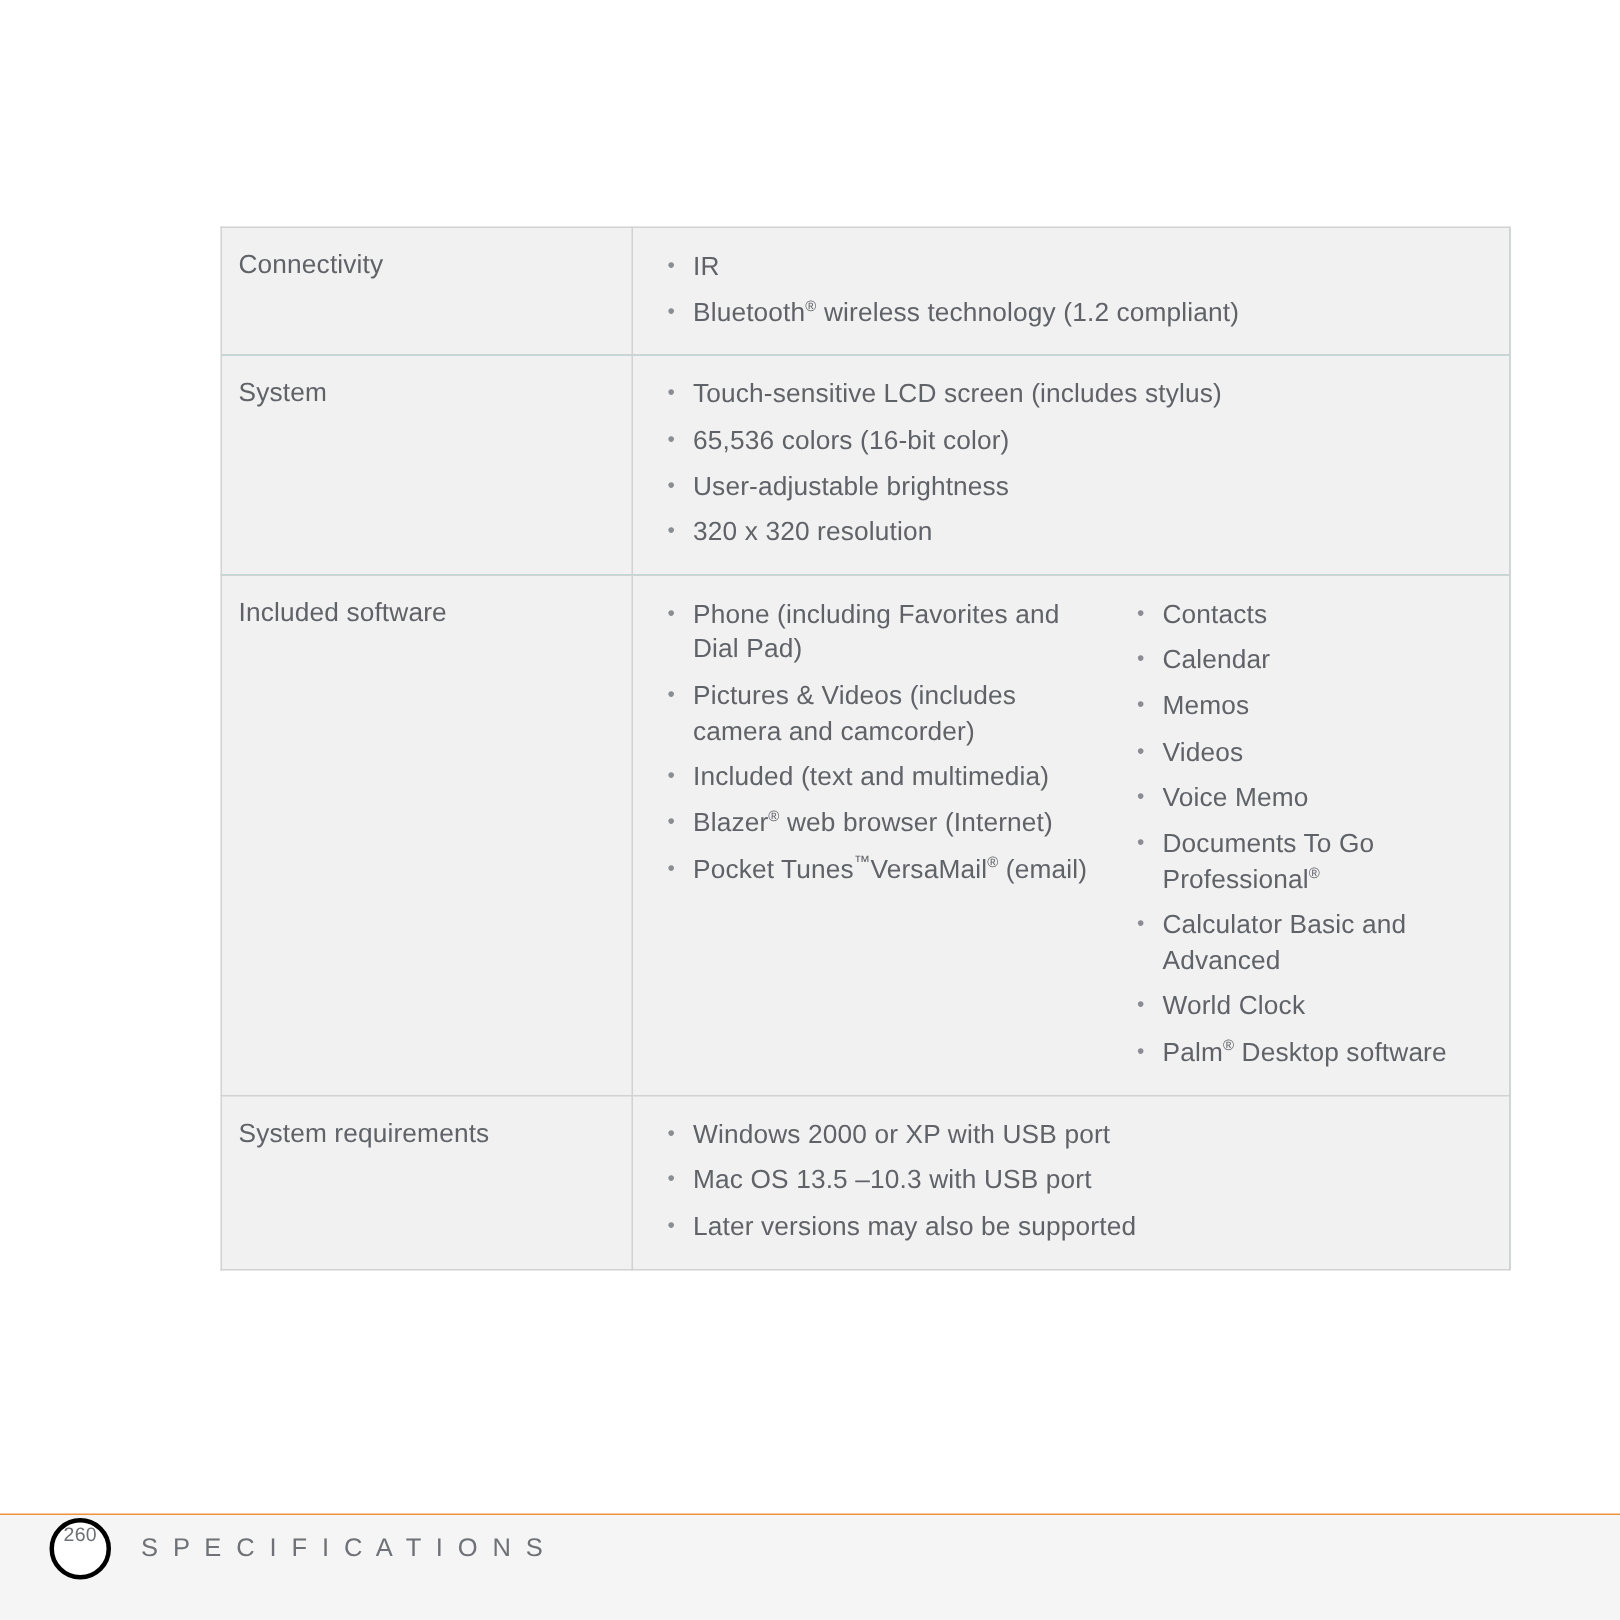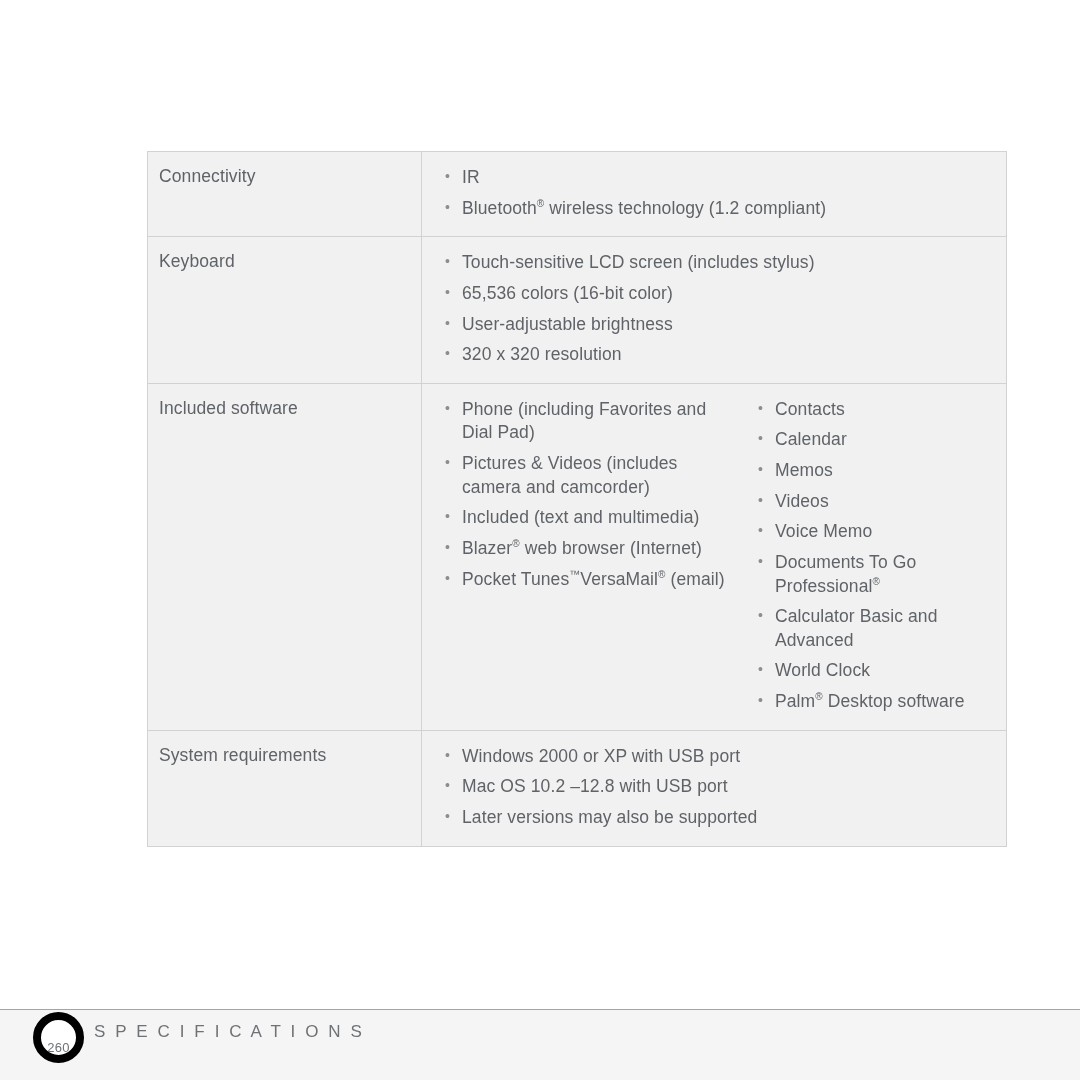--- a/index.html
+++ b/index.html
@@ -118,25 +118,25 @@
     width: 1080px;
     height: 70px;
     background: #f5f5f5;
   }
   .page-badge {
     position: absolute;
     left: 33px;
     top: 1012px;
     width: 35px;
     height: 35px;
-    border: 8px solid #000000;
+    border: 3px solid #000000;
     border-radius: 50%;
     background: #ffffff;
     display: flex;
-    align-items: flex-end;
+    align-items: flex-start;
     justify-content: center;
   }
   .page-badge span {
     font-size: 13px;
     color: #6e7276;
     letter-spacing: 0.2px;
   }
   .footer-title {
     position: absolute;
     left: 94px;
@@ -162,21 +162,21 @@
         <td class="value-cell">
           <ul class="bullet-list">
             <li><span class="bul">•</span><span>IR</span></li>
             <li><span class="bul">•</span><span>Bluetooth<sup class="reg">®</sup> wireless technology (1.2 compliant)</span></li>
           </ul>
         </td>
       </tr>
 
       <tr>
         <td class="label-cell">
-          <div class="label-text">Keyboard</div>
+          <div class="label-text">System</div>
         </td>
         <td class="value-cell">
           <ul class="bullet-list">
             <li><span class="bul">•</span><span>Touch-sensitive LCD screen (includes stylus)</span></li>
             <li><span class="bul">•</span><span>65,536 colors (16-bit color)</span></li>
             <li><span class="bul">•</span><span>User-adjustable brightness</span></li>
             <li><span class="bul">•</span><span>320 x 320 resolution</span></li>
           </ul>
         </td>
       </tr>
@@ -210,21 +210,21 @@
         </td>
       </tr>
 
       <tr>
         <td class="label-cell">
           <div class="label-text">System requirements</div>
         </td>
         <td class="value-cell">
           <ul class="bullet-list">
             <li><span class="bul">•</span><span>Windows 2000 or XP with USB port</span></li>
-            <li><span class="bul">•</span><span>Mac OS 10.2 –12.8 with USB port</span></li>
+            <li><span class="bul">•</span><span>Mac OS 13.5 –10.3 with USB port</span></li>
             <li><span class="bul">•</span><span>Later versions may also be supported</span></li>
           </ul>
         </td>
       </tr>
 
     </tbody>
   </table>
 
   <div class="footer-rule"></div>
   <div class="footer-band"></div>

